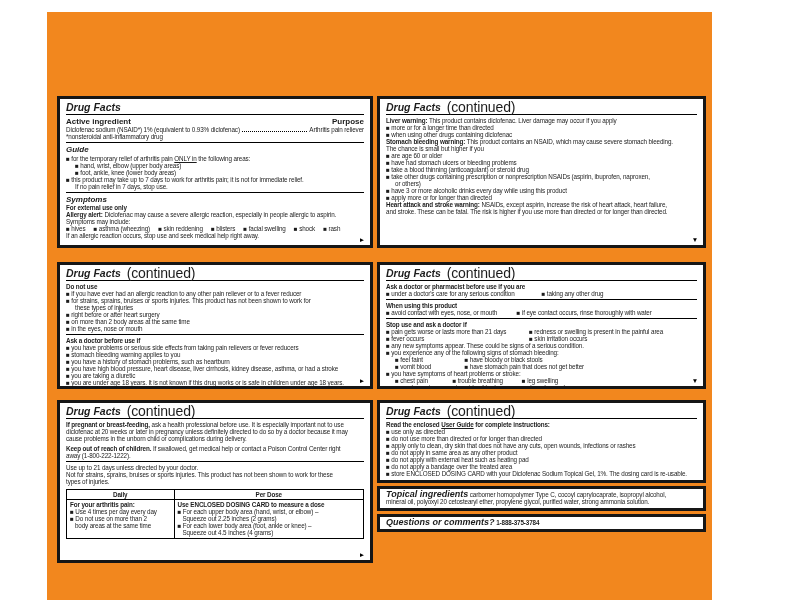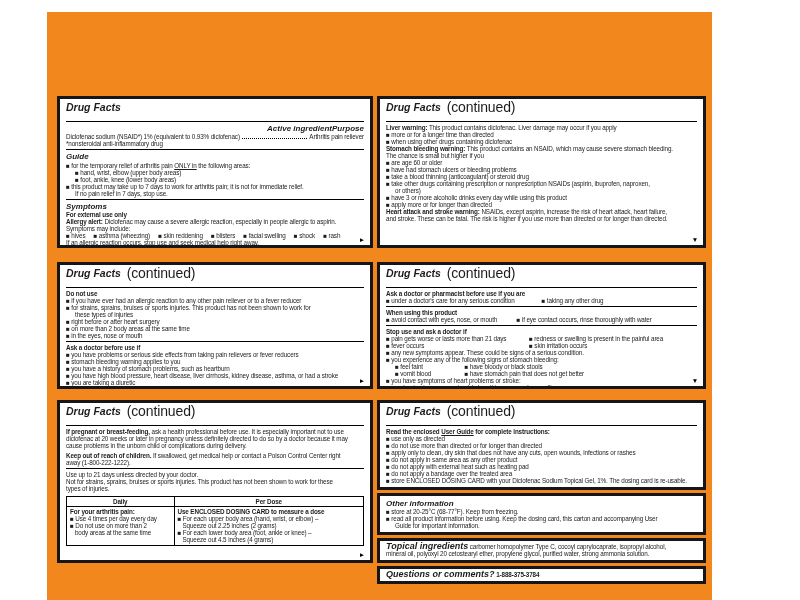--- a/index.html
+++ b/index.html
@@ -15,25 +15,25 @@
     font-size:6.3px;line-height:7px;letter-spacing:-0.12px;
   }
   .panel-stack{position:absolute;left:377px;top:400px;width:329px;}
   .panel-stack .panel{position:relative;left:0;top:0;width:329px;margin-bottom:3px;}
   .p1{left:57px;top:96px;width:316px;height:152px;}
   .p2{left:377px;top:96px;width:329px;height:152px;}
   .p3{left:57px;top:262px;width:316px;height:127px;}
   .p4{left:377px;top:262px;width:329px;height:127px;}
   .p5{left:57px;top:400px;width:316px;height:163px;}
   .row{white-space:pre-wrap;}
-  .row.title{display:flex;align-items:center;border-bottom:1.2px solid #000;padding-bottom:8px;margin-bottom:1.5px;line-height:12px;}
+  .row.title{display:flex;align-items:center;border-bottom:1.2px solid #000;padding-bottom:1px;margin-bottom:1.5px;line-height:12px;}
   .dftitle{font-weight:bold;font-style:italic;font-size:10.5px;letter-spacing:0;}
   .suf{font-size:14px;margin-left:2px;}
   .row.sh{font-weight:bold;font-style:italic;font-size:8px;line-height:9.5px;letter-spacing:0;margin-top:1px;}
-  .row.shr{display:flex;justify-content:flex-end;font-weight:bold;font-style:italic;font-size:8px;line-height:9.5px;letter-spacing:0;}
+  .row.shr{display:flex;justify-content:space-between;font-weight:bold;font-size:8px;line-height:9.5px;letter-spacing:0;}
   .hr{border-top:1px solid #000;margin:2px 0;height:0;}
   .sp{height:3px;}
   .row.bold{font-weight:bold;}
   .row.b2,.row.cont{padding-left:9px;}
   .row.dots{display:flex;align-items:flex-end;}
   .leader{flex:1;border-bottom:1px dotted #000;margin:0 2px 1px 2px;min-width:8px;}
   .flexrow{display:flex;}
   .flexrow>span{display:block;white-space:pre-wrap;}
   .row.ind{padding-left:9px;}
   .bb{font-weight:bold;}
@@ -167,25 +167,19 @@
       <div class="row body"><span class="bb">Read the enclosed </span><span class="bb uu">User Guide</span><span class="bb"> for complete instructions:</span></div>
       <div class="row b1">■ use only as directed</div>
       <div class="row b1">■ do not use more than directed or for longer than directed</div>
       <div class="row b1">■ apply only to clean, dry skin that does not have any cuts, open wounds, infections or rashes</div>
       <div class="row b1">■ do not apply in same area as any other product</div>
       <div class="row b1">■ do not apply with external heat such as heating pad</div>
       <div class="row b1">■ do not apply a bandage over the treated area</div>
       <div class="row b1">■ store ENCLOSED DOSING CARD with your Diclofenac Sodium Topical Gel, 1%. The dosing card is re-usable.</div>
     </div>
   <div class="panel">
-      <div class="row sh">Other information</div>
-      <div class="row b1">■ store at 20-25°C (68-77°F). Keep from freezing.</div>
-      <div class="row b1">■ read all product information before using. Keep the dosing card, this carton and accompanying User</div>
-      <div class="row cont">Guide for important information.</div>
-    </div>
-  <div class="panel">
       <div class="row body"><span class="big">Topical ingredients</span><span class=""> carbomer homopolymer Type C, cocoyl caprylocaprate, isopropyl alcohol,</span></div>
       <div class="row body">mineral oil, polyoxyl 20 cetostearyl ether, propylene glycol, purified water, strong ammonia solution.</div>
     </div>
   <div class="panel">
       <div class="row body"><span class="big">Questions or comments?</span><span class="bb"> 1-888-375-3784</span></div>
     </div>
 </div>
 
 </body></html>

